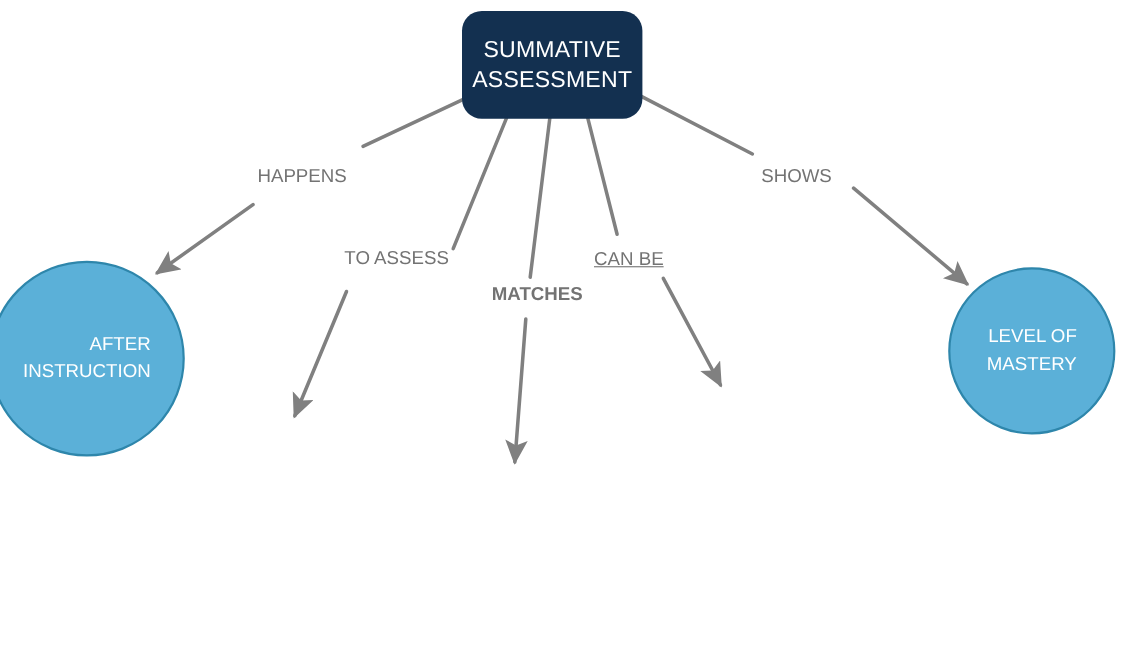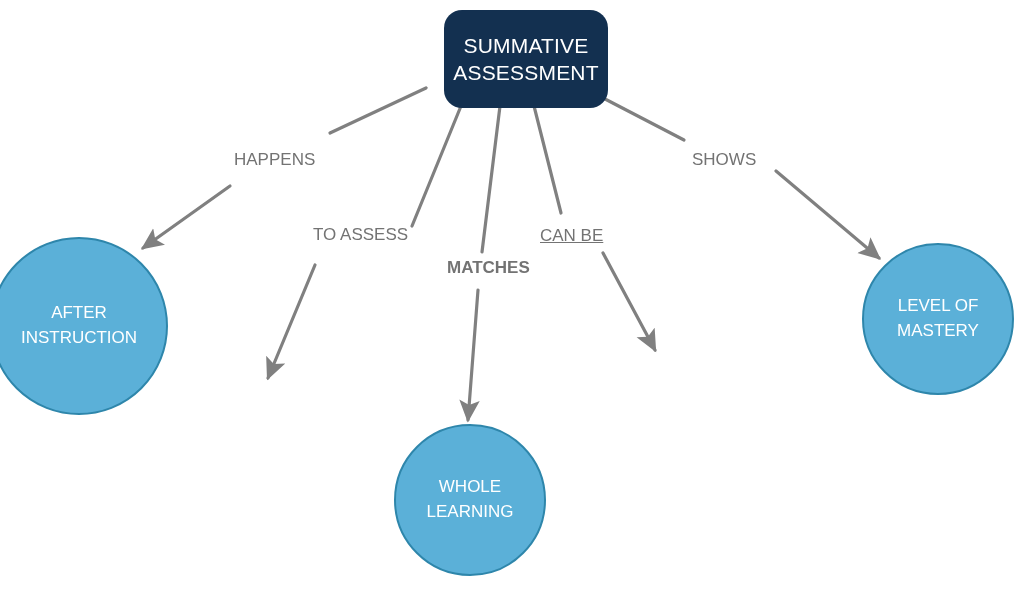--- a/index.html
+++ b/index.html
@@ -46,21 +46,21 @@
     border-radius: 50%;
     display: flex;
     align-items: center;
     justify-content: center;
     box-sizing: border-box;
   }
   .node-circle .node-text {
     color: #ffffff;
     font-size: 17px;
     line-height: 1.45;
-    text-align: center;
+    text-align: right;
     white-space: pre-line;
   }
   .edge-label {
     position: absolute;
     color: #737373;
     font-size: 17px;
     white-space: nowrap;
     background: transparent;
   }
 </style>
@@ -95,35 +95,31 @@
       <line x1="534" y1="106" x2="561" y2="213" stroke="#808080" stroke-width="3.2" stroke-linecap="round"></line>
       <line x1="603" y1="253" x2="655" y2="350" stroke="#808080" stroke-width="3.2" stroke-linecap="round" marker-end="url(#arrowhead)"></line>
     </g>
 
     <g>
       <line x1="580" y1="86" x2="684" y2="140" stroke="#808080" stroke-width="3.2" stroke-linecap="round"></line>
       <line x1="776" y1="171" x2="879" y2="258" stroke="#808080" stroke-width="3.2" stroke-linecap="round" marker-end="url(#arrowhead)"></line>
     </g>
   </svg>
 
-  <div class="node-root" style="left:420px; top:10px; width:164px; height:98px;margin-left:24px;">
+  <div class="node-root" style="left:420px; top:10px; width:164px; height:98px;">
     <div class="node-text">SUMMATIVE
 ASSESSMENT</div>
   </div>
 
   <div class="node-circle" style="left:-10px; top:237px; width:178px; height:178px;">
     <div class="node-text">AFTER
 INSTRUCTION</div>
   </div>
 
 
-  <div class="node-circle" style="left:394px; top:424px; width:152px; height:152px;">
-    <div class="node-text">WHOLE
-LEARNING</div>
-  </div>
 
 
   <div class="node-circle" style="left:862px; top:243px; width:152px; height:152px;">
     <div class="node-text">LEVEL OF
 MASTERY</div>
   </div>
 
   <div class="edge-label" style="left:234px; top:150px;">HAPPENS</div>
 
   <div class="edge-label" style="left:313px; top:225px;">TO ASSESS</div>

